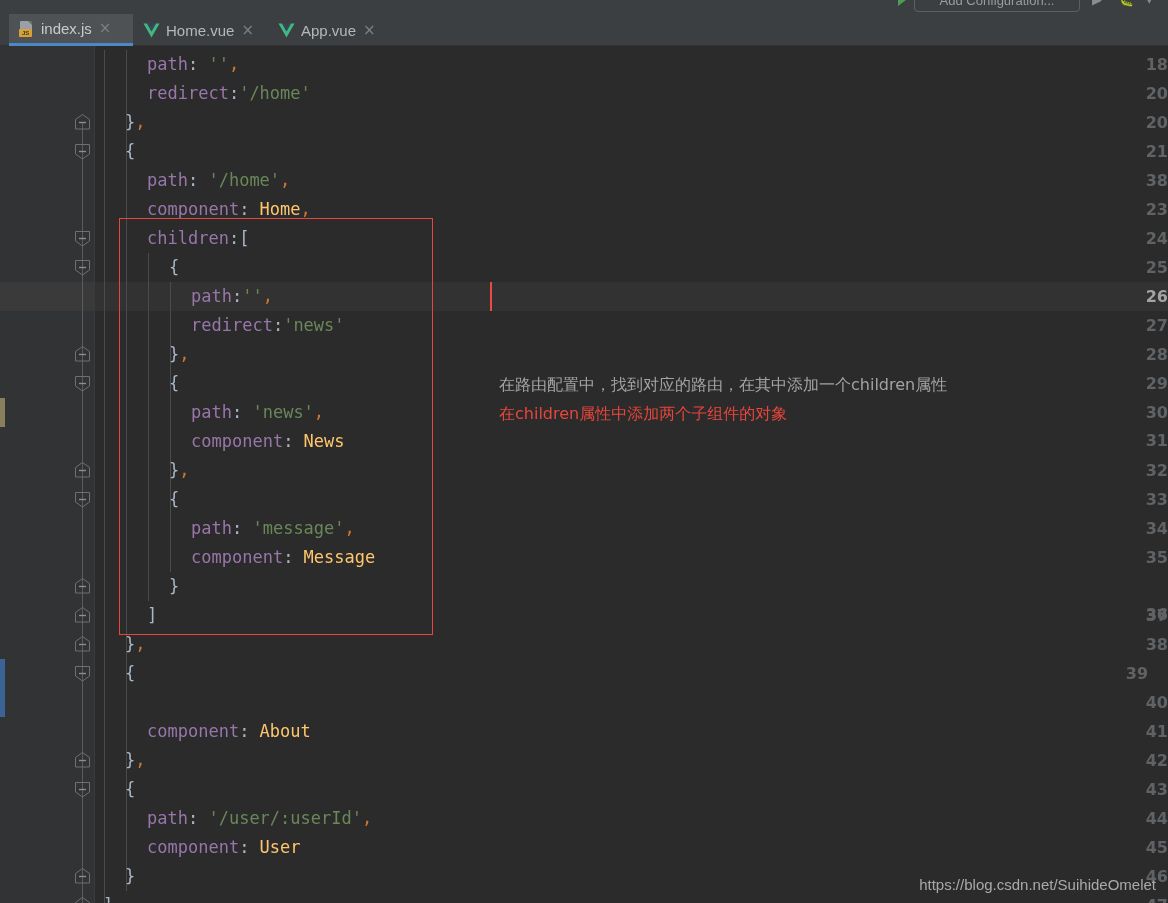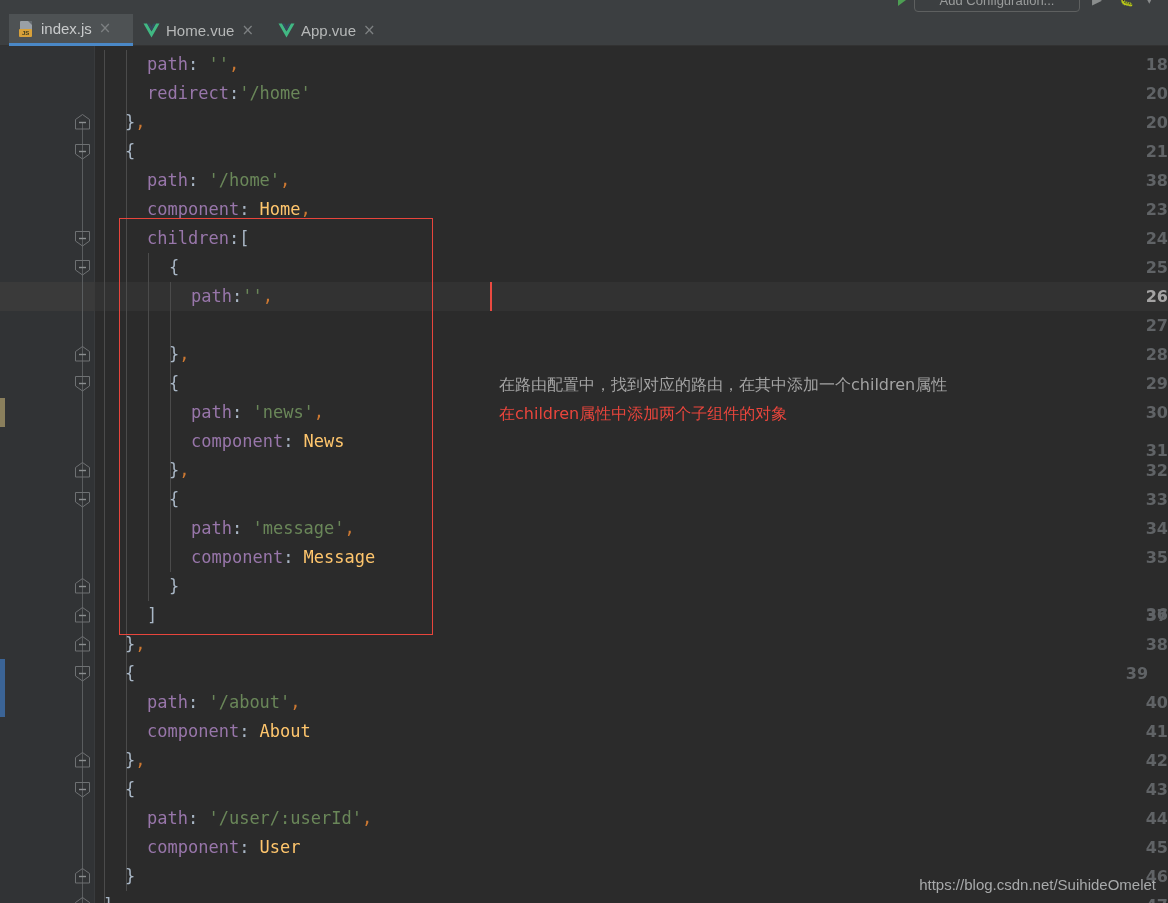--- a/index.html
+++ b/index.html
@@ -359,21 +359,21 @@
       <div class="foldmark" style="top: 300px;"><svg width="17" height="17" viewBox="0 0 17 17">
           <polygon points="8.5,0.5 15.5,5.5 15.5,15 1.5,15 1.5,5.5" fill="none" stroke="#6e7173" stroke-width="1"></polygon>
           <line x1="5" y1="8.5" x2="12" y2="8.5" stroke="#8b8e90" stroke-width="1.4"></line>
         </svg></div>
       <div class="lineno" style="top: 323px;">29</div>
       <div class="foldmark" style="top: 329px;"><svg width="17" height="17" viewBox="0 0 17 17">
           <polygon points="1.5,1.5 15.5,1.5 15.5,11 8.5,16 1.5,11" fill="none" stroke="#6e7173" stroke-width="1"></polygon>
           <line x1="5" y1="8.5" x2="12" y2="8.5" stroke="#8b8e90" stroke-width="1.4"></line>
         </svg></div>
       <div class="lineno" style="top: 352px;">30</div>
-      <div class="lineno" style="top: 390px;">31</div>
+      <div class="lineno" style="top: 380px;">31</div>
       <div class="lineno" style="top: 410px;">32</div>
       <div class="foldmark" style="top: 416px;"><svg width="17" height="17" viewBox="0 0 17 17">
           <polygon points="8.5,0.5 15.5,5.5 15.5,15 1.5,15 1.5,5.5" fill="none" stroke="#6e7173" stroke-width="1"></polygon>
           <line x1="5" y1="8.5" x2="12" y2="8.5" stroke="#8b8e90" stroke-width="1.4"></line>
         </svg></div>
       <div class="lineno" style="top: 439px;">33</div>
       <div class="foldmark" style="top: 445px;"><svg width="17" height="17" viewBox="0 0 17 17">
           <polygon points="1.5,1.5 15.5,1.5 15.5,11 8.5,16 1.5,11" fill="none" stroke="#6e7173" stroke-width="1"></polygon>
           <line x1="5" y1="8.5" x2="12" y2="8.5" stroke="#8b8e90" stroke-width="1.4"></line>
         </svg></div>
@@ -431,33 +431,33 @@
   <div class="code-layer" id="code-layer">
       <div class="line" style="top: 4px; padding-left: 44px;"><span class="t-prop">path</span><span class="t-punc">: </span><span class="t-str">''</span><span class="t-comma">,</span></div>
       <div class="line" style="top: 33px; padding-left: 44px;"><span class="t-prop">redirect</span><span class="t-punc">:</span><span class="t-str">'/home'</span></div>
       <div class="line" style="top: 62px; padding-left: 22px;"><span class="t-brace">}</span><span class="t-comma">,</span></div>
       <div class="line" style="top: 91px; padding-left: 22px;"><span class="t-brace">{</span></div>
       <div class="line" style="top: 120px; padding-left: 44px;"><span class="t-prop">path</span><span class="t-punc">: </span><span class="t-str">'/home'</span><span class="t-comma">,</span></div>
       <div class="line" style="top: 149px; padding-left: 44px;"><span class="t-prop">component</span><span class="t-punc">: </span><span class="t-ident">Home</span><span class="t-comma">,</span></div>
       <div class="line" style="top: 178px; padding-left: 44px;"><span class="t-prop">children</span><span class="t-punc">:</span><span class="t-brace">[</span></div>
       <div class="line" style="top: 207px; padding-left: 66px;"><span class="t-brace">{</span></div>
       <div class="line" style="top: 236px; padding-left: 88px;"><span class="t-prop">path</span><span class="t-punc">:</span><span class="t-str">''</span><span class="t-comma">,</span></div>
+      <div class="line" style="top: 265px; padding-left: 88px;"><span class="t-prop">redirect</span><span class="t-punc">:</span><span class="t-str">'news'</span></div>
       <div class="line" style="top: 294px; padding-left: 66px;"><span class="t-brace">}</span><span class="t-comma">,</span></div>
       <div class="line" style="top: 323px; padding-left: 66px;"><span class="t-brace">{</span></div>
       <div class="line" style="top: 352px; padding-left: 88px;"><span class="t-prop">path</span><span class="t-punc">: </span><span class="t-str">'news'</span><span class="t-comma">,</span></div>
       <div class="line" style="top: 381px; padding-left: 88px;"><span class="t-prop">component</span><span class="t-punc">: </span><span class="t-ident">News</span></div>
       <div class="line" style="top: 410px; padding-left: 66px;"><span class="t-brace">}</span><span class="t-comma">,</span></div>
       <div class="line" style="top: 439px; padding-left: 66px;"><span class="t-brace">{</span></div>
       <div class="line" style="top: 497px; padding-left: 88px;"><span class="t-prop">component</span><span class="t-punc">: </span><span class="t-ident">Message</span></div>
       <div class="line" style="top: 468px; padding-left: 88px;"><span class="t-prop">path</span><span class="t-punc">: </span><span class="t-str">'message'</span><span class="t-comma">,</span></div>
       <div class="line" style="top: 526px; padding-left: 66px;"><span class="t-brace">}</span></div>
       <div class="line" style="top: 555px; padding-left: 44px;"><span class="t-brace">]</span></div>
       <div class="line" style="top: 584px; padding-left: 22px;"><span class="t-brace">}</span><span class="t-comma">,</span></div>
       <div class="line" style="top: 613px; padding-left: 22px;"><span class="t-brace">{</span></div>
-      <div class="line" style="top: 642px; padding-left: 44px;"><span class="t-prop">path</span><span class="t-punc">: </span><span class="t-str">'/about'</span><span class="t-comma">,</span></div>
       <div class="line" style="top: 671px; padding-left: 44px;"><span class="t-prop">component</span><span class="t-punc">: </span><span class="t-ident">About</span></div>
       <div class="line" style="top: 700px; padding-left: 22px;"><span class="t-brace">}</span><span class="t-comma">,</span></div>
       <div class="line" style="top: 729px; padding-left: 22px;"><span class="t-brace">{</span></div>
       <div class="line" style="top: 758px; padding-left: 44px;"><span class="t-prop">path</span><span class="t-punc">: </span><span class="t-str">'/user/:userId'</span><span class="t-comma">,</span></div>
       <div class="line" style="top: 787px; padding-left: 44px;"><span class="t-prop">component</span><span class="t-punc">: </span><span class="t-ident">User</span></div>
       <div class="line" style="top: 816px; padding-left: 22px;"><span class="t-brace">}</span></div>
       <div class="line" style="top: 845px; padding-left: 0px;"><span class="t-brace">]</span></div>
       <div class="caret" style="left: 490px; top: 236px; height: 29px;"></div>
     </div>
 

